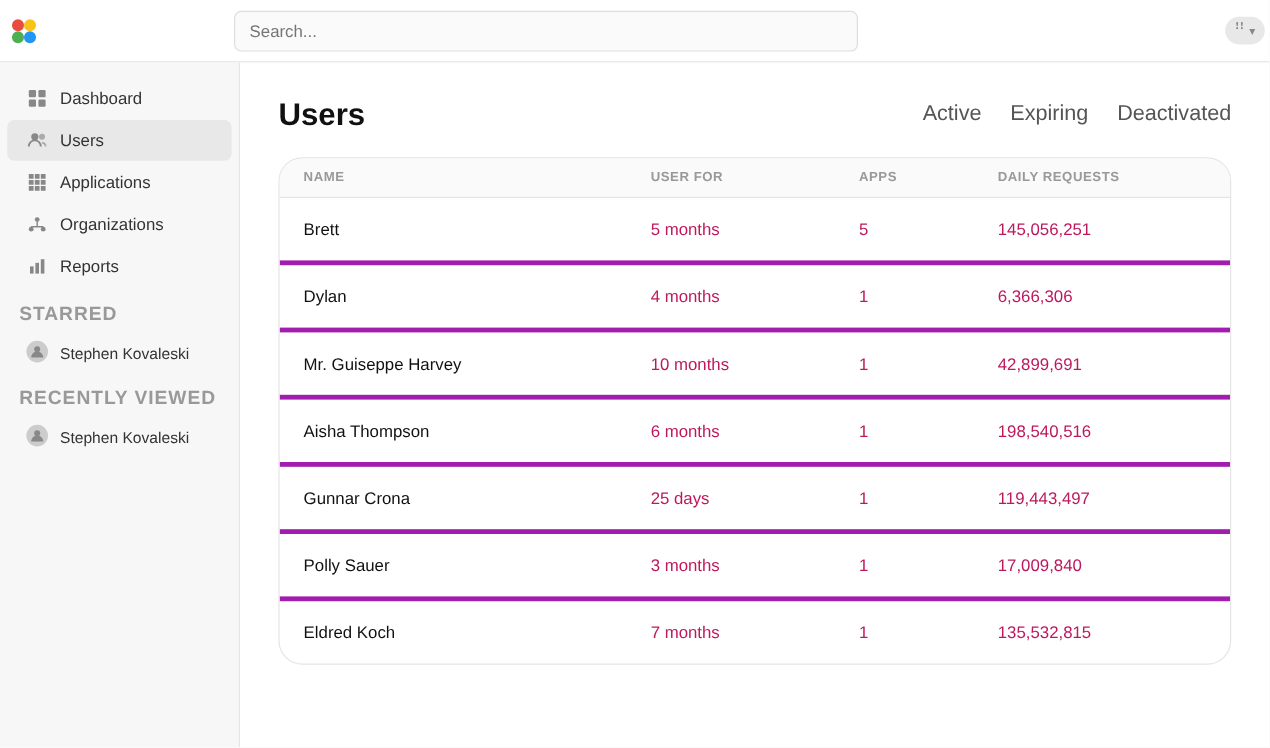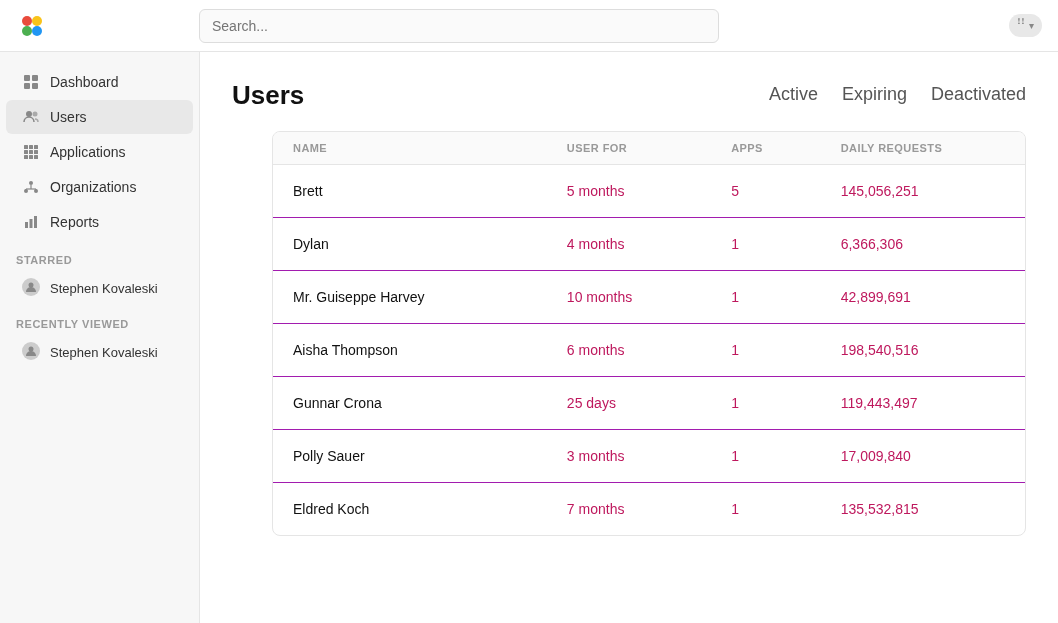--- a/index.html
+++ b/index.html
@@ -5,21 +5,21 @@
     * { box-sizing: border-box; margin: 0; padding: 0; }
     body { font-family: -apple-system, BlinkMacSystemFont, 'Segoe UI', sans-serif; background: #f5f5f5; display: flex; flex-direction: column; height: 623px; width: 1058px; overflow: hidden; }
 
     
     .topbar {
       height: 52px;
       background: #fff;
       border-bottom: 1px solid #e5e5e5;
       display: flex;
       align-items: center;
-      padding: 0 16px;
+      padding: 0 4px;
       gap: 12px;
       flex-shrink: 0;
     }
     .app-logo {
       width: 32px; height: 32px;
       display: flex; align-items: center; justify-content: center;
     }
     .search-bar {
       flex: 1;
       max-width: 520px;
@@ -85,21 +85,21 @@
     }
     .sidebar-nav-item.active { background: #e8e8e8; font-weight: 500; }
     .sidebar-icon {
       width: 18px; height: 18px;
       display: flex; align-items: center; justify-content: center;
       color: #666;
       font-size: 15px;
       flex-shrink: 0;
     }
     .sidebar-section-label {
-      font-size: 11px;
+      font-size: 16px;
       font-weight: 600;
       color: #999;
       letter-spacing: 0.05em;
       padding: 14px 16px 4px;
       text-transform: uppercase;
     }
     .sidebar-user-item {
       display: flex;
       align-items: flex-end;
       gap: 10px;
@@ -145,42 +145,41 @@
     .header-tab {
       font-size: 18px;
       color: #555;
       cursor: pointer;
       padding-bottom: 2px;
     }
 
     
     .table-container {
       border: 1px solid #e5e5e5;
-      border-radius: 8px;
+      border-radius: 20px;
       overflow: hidden;
-      margin-left: 40px;
     }
     .table-header-row {
       display: grid;
       grid-template-columns: 2.5fr 1.5fr 1fr 1.5fr;
       background: #fafafa;
       border-bottom: 1px solid #e5e5e5;
       padding: 10px 20px;
     }
     .th {
       font-size: 11px;
       font-weight: 600;
       color: #999;
       letter-spacing: 0.04em;
       text-transform: uppercase;
     }
     .table-row {
       display: grid;
       grid-template-columns: 2.5fr 1.5fr 1fr 1.5fr;
-      border-bottom: 1px solid #a21caf;
+      border-bottom: 4px solid #a21caf;
       padding: 18px 20px;
       align-items: center;
     }
     .table-row:last-child { border-bottom: none; }
     .td {
       font-size: 14px;
       color: #be185d;
     }
     .td-name { font-weight: 500; color: #111; }
 

